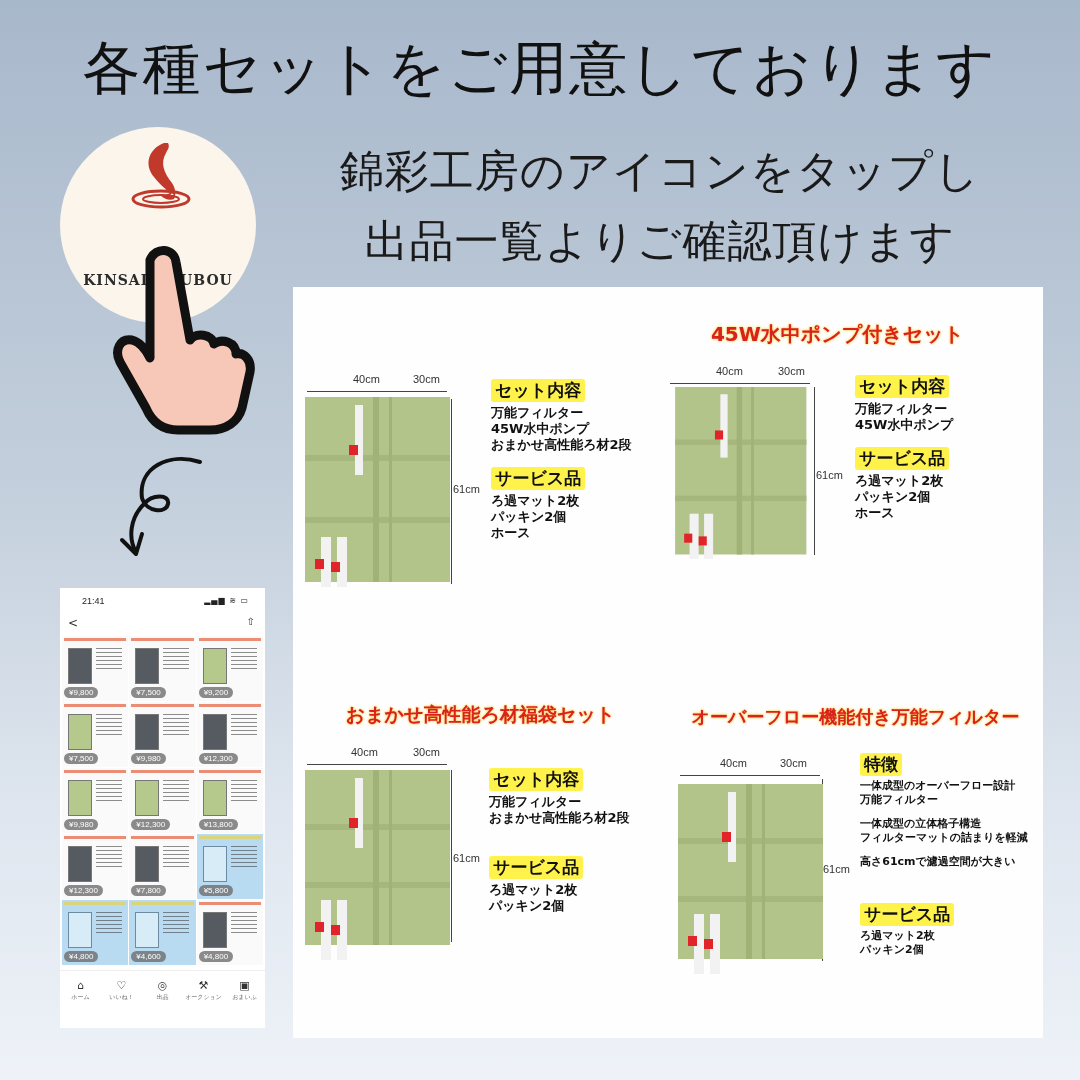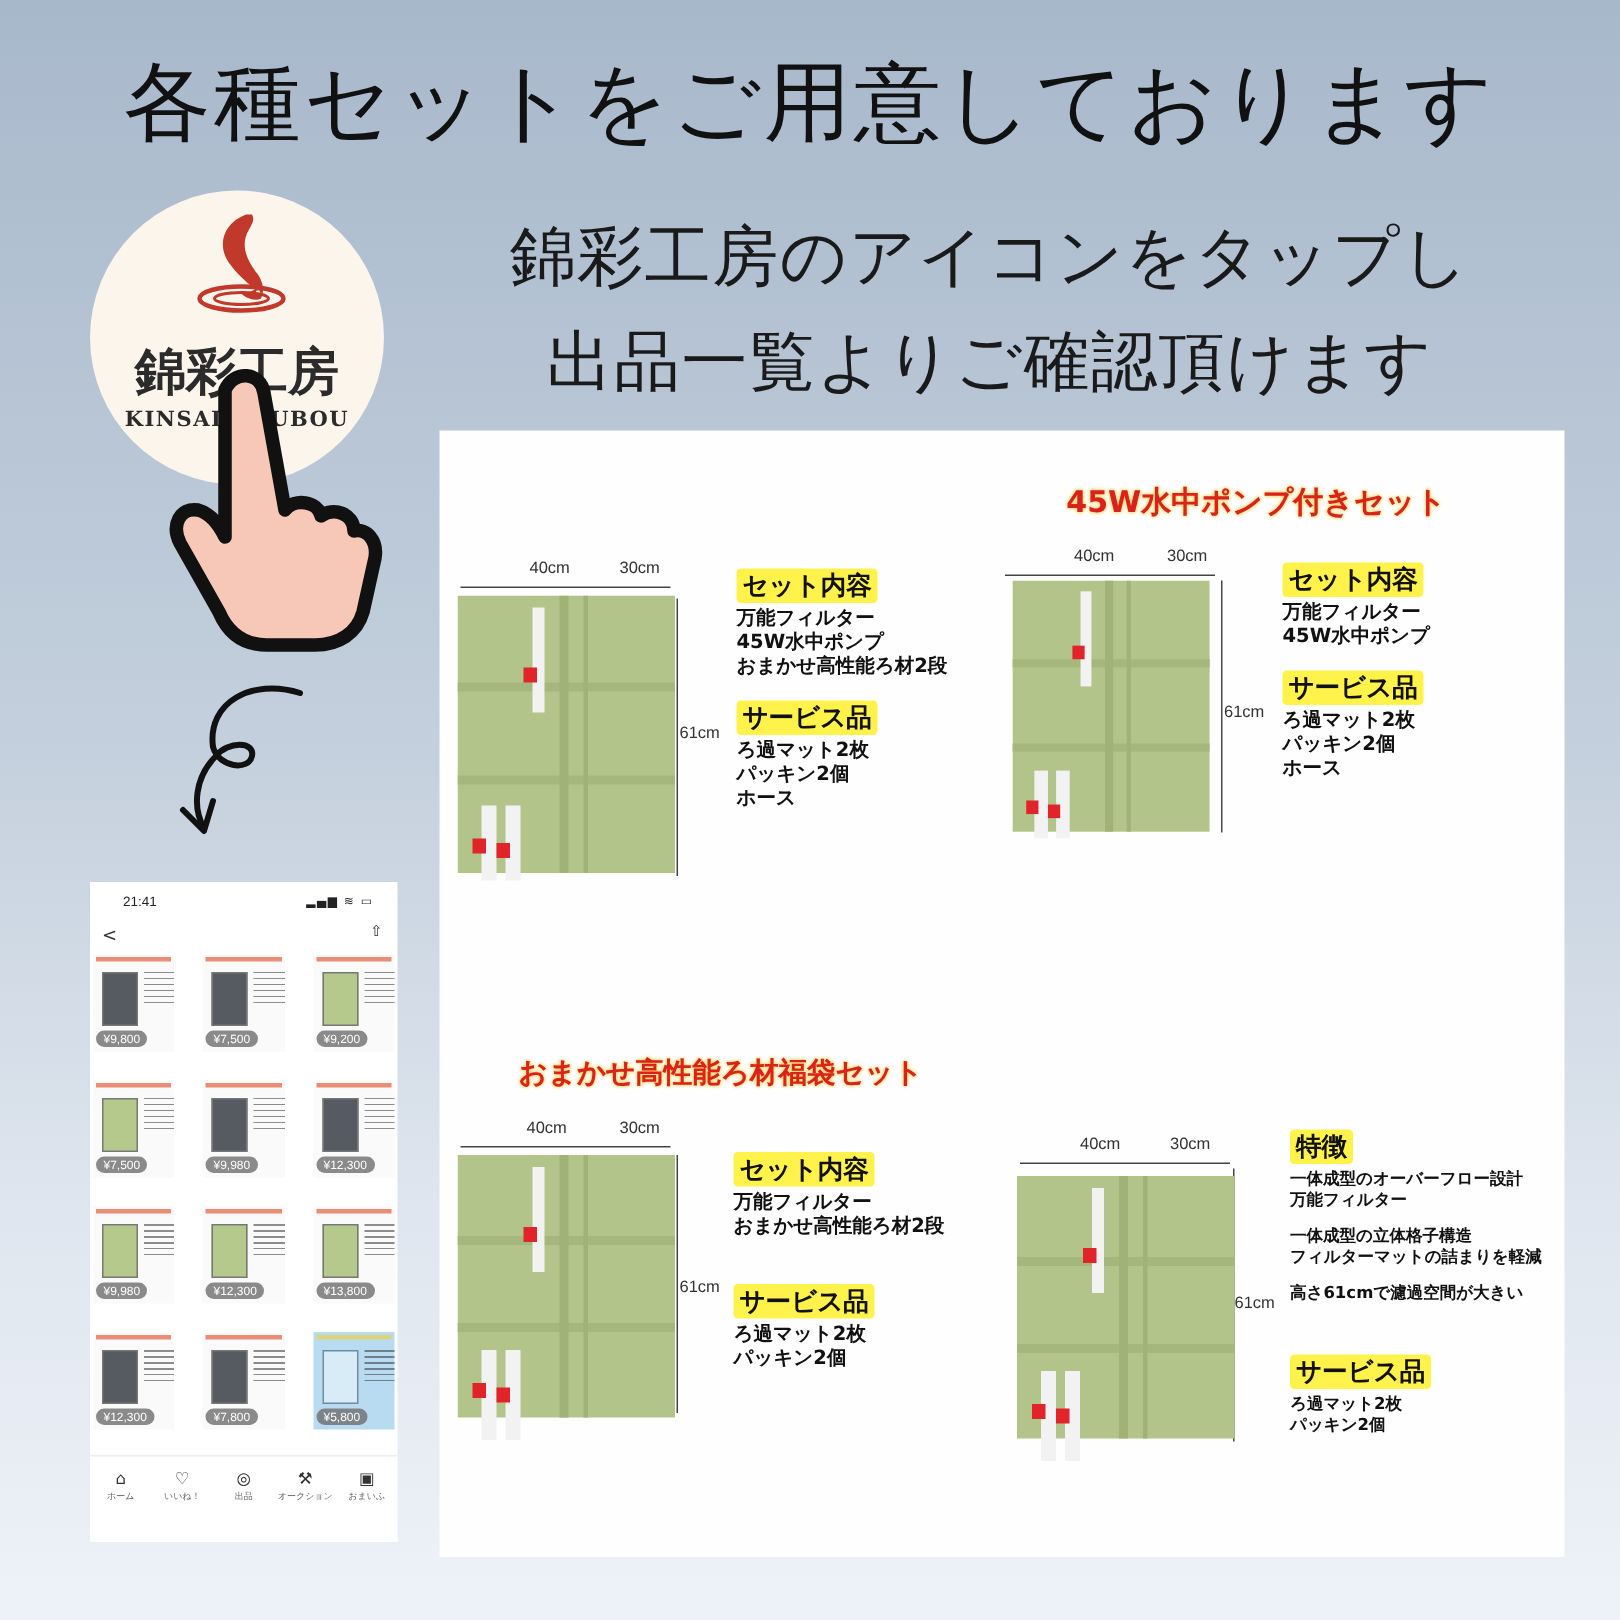--- a/index.html
+++ b/index.html
@@ -45,21 +45,21 @@
     position: absolute; left: 60px; top: 588px; width: 205px; height: 440px;
     background: #fff; overflow: hidden;
   }
   .phone .status { height: 28px; position: relative; font-size: 9px; color: #222; }
   .phone .status .time { position: absolute; left: 22px; top: 8px; font-family: "Liberation Sans", sans-serif; }
   .phone .status .sig { position: absolute; right: 16px; top: 8px; font-size: 8px; letter-spacing: 1px; }
   .phone .navbar { height: 20px; position: relative; font-size: 12px; color: #333; }
   .phone .navbar .back { position: absolute; left: 8px; top: 0; }
   .phone .navbar .share { position: absolute; right: 10px; top: 0; font-size: 10px; }
   .phone .grid {
-    display: grid; grid-template-columns: repeat(3, 1fr); gap: 19px; padding: 0 2px;
+    display: grid; grid-template-columns: repeat(3, 1fr); gap: 1px; padding: 0 2px;
   }
   .tile {
     height: 65px; position: relative; background: #fafafa; overflow: hidden;
   }
   .tile.blue { background: #b9dbf2; }
   .tile .ttl { position: absolute; left: 2px; top: 2px; right: 2px; height: 3px; background: #e45c3c; opacity: .7; }
   .tile.blue .ttl { background: #e8d24a; }
   .tile .box { position: absolute; left: 6px; top: 12px; width: 24px; height: 36px; border: 1px solid #777; }
   .tile .box.green { background: #b6c98c; }
   .tile .box.gray { background: #555b60; }
@@ -104,21 +104,20 @@
 
 <div class="headline">各種セットをご用意しております</div>
 
 <div class="logo">
   <svg class="fish" viewBox="0 0 70 72">
     <path d="M38 4 C22 10 18 26 28 38 C34 46 40 50 44 54 C40 56 36 58 34 56 C38 60 44 62 48 60 C50 56 50 50 46 44 C38 34 34 24 40 14 C42 10 44 8 42 4 Z" fill="#c0392b"></path>
     <circle cx="46" cy="56" r="1.5" fill="#fbf5ec"></circle>
     <ellipse cx="35" cy="60" rx="28" ry="8" fill="none" stroke="#c0392b" stroke-width="3"></ellipse>
     <ellipse cx="35" cy="60" rx="18" ry="4" fill="none" stroke="#c0392b" stroke-width="2"></ellipse>
   </svg>
-  <div class="name">錦彩工房</div>
   <div class="roman">KINSAI KOUBOU</div>
 </div>
 
 <svg class="hand" viewBox="0 0 160 195">
   <path d="M50 20 C56 6 74 8 76 22 L90 100 C96 92 112 94 114 104 C122 98 136 102 136 114 C144 112 152 120 150 132 L142 168 C138 182 126 190 110 190 L78 190 C62 190 52 182 46 168 L20 122 C14 110 20 98 32 100 C40 102 46 110 50 118 Z" fill="#f7c8b8" stroke="#111" stroke-width="9" stroke-linejoin="round"></path>
 </svg>
 
 <svg class="arrow" viewBox="0 0 100 110">
   <path d="M92 14 C60 4 30 20 34 50 C38 64 58 66 60 56 C62 46 44 46 36 56 C22 70 20 90 28 104" fill="none" stroke="#111" stroke-width="4" stroke-linecap="round"></path>
   <path d="M14 92 L28 106 L34 86" fill="none" stroke="#111" stroke-width="4" stroke-linecap="round" stroke-linejoin="round"></path>
@@ -328,20 +327,21 @@
       <div class="line">万能フィルター</div>
       <div class="line">おまかせ高性能ろ材2段</div>
       <div class="gap" style="height:30px;"></div>
       <div class="tag">サービス品</div>
       <div class="line">ろ過マット2枚</div>
       <div class="line">パッキン2個</div>
     </div>
   </div>
 
   <div class="card" style="left:375px;top:400px;">
+    <div class="title" style="top:18px;font-size:18px;">オーバーフロー機能付き万能フィルター</div>
     <span class="dims" style="left:52px;top:70px;">40cm</span>
     <span class="dims" style="left:112px;top:70px;">30cm</span>
     <div class="dimline" style="left:12px;top:88px;width:140px;height:1px;"></div>
     <div class="dimline" style="left:154px;top:92px;width:1px;height:182px;"></div>
     <span class="dims" style="left:155px;top:176px;">61cm</span>
     <svg class="tank" style="left:10px;top:92px;height:200px;" viewBox="0 0 150 190">
       <rect x="0" y="0" width="145" height="175" fill="#b3c48a"></rect>
       <rect x="0" y="54" width="145" height="6" fill="#a5b77c"></rect>
         <rect x="0" y="112" width="145" height="6" fill="#a5b77c"></rect>
       <rect x="68" y="0" width="6" height="175" fill="#a0b276"></rect>

